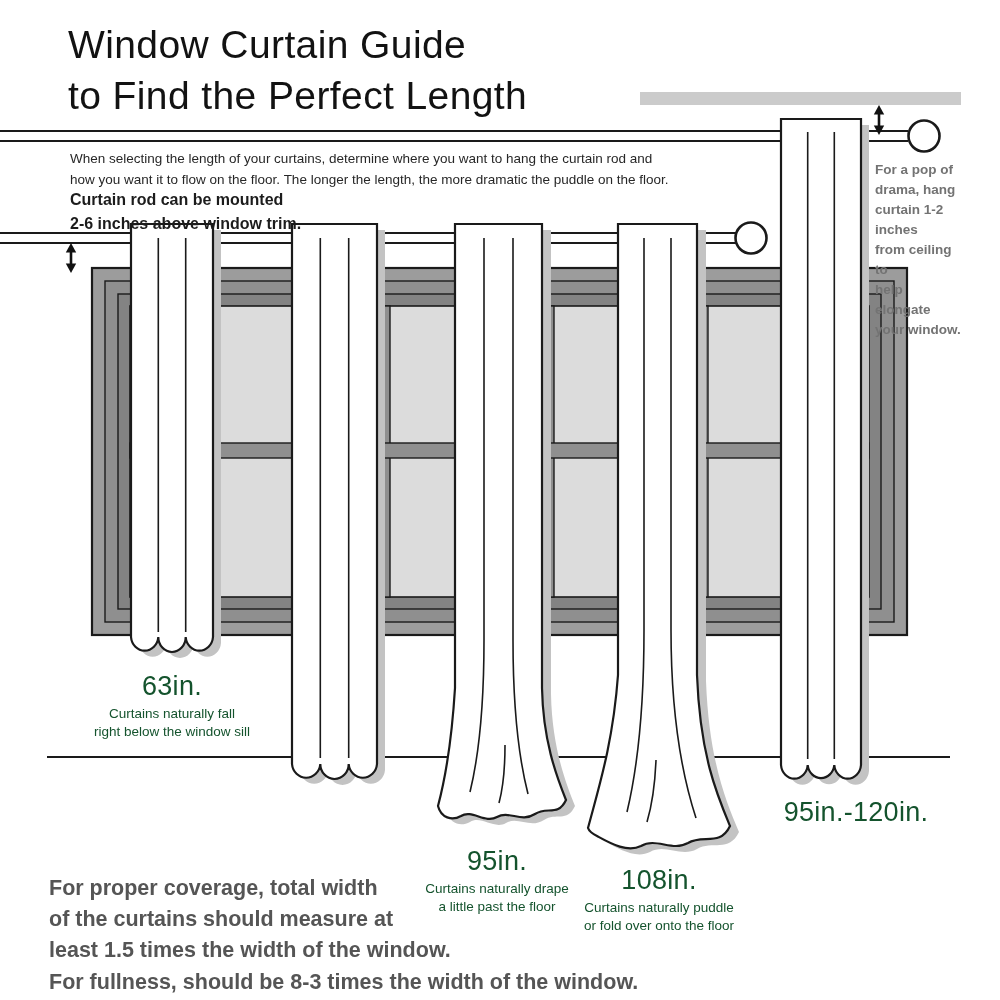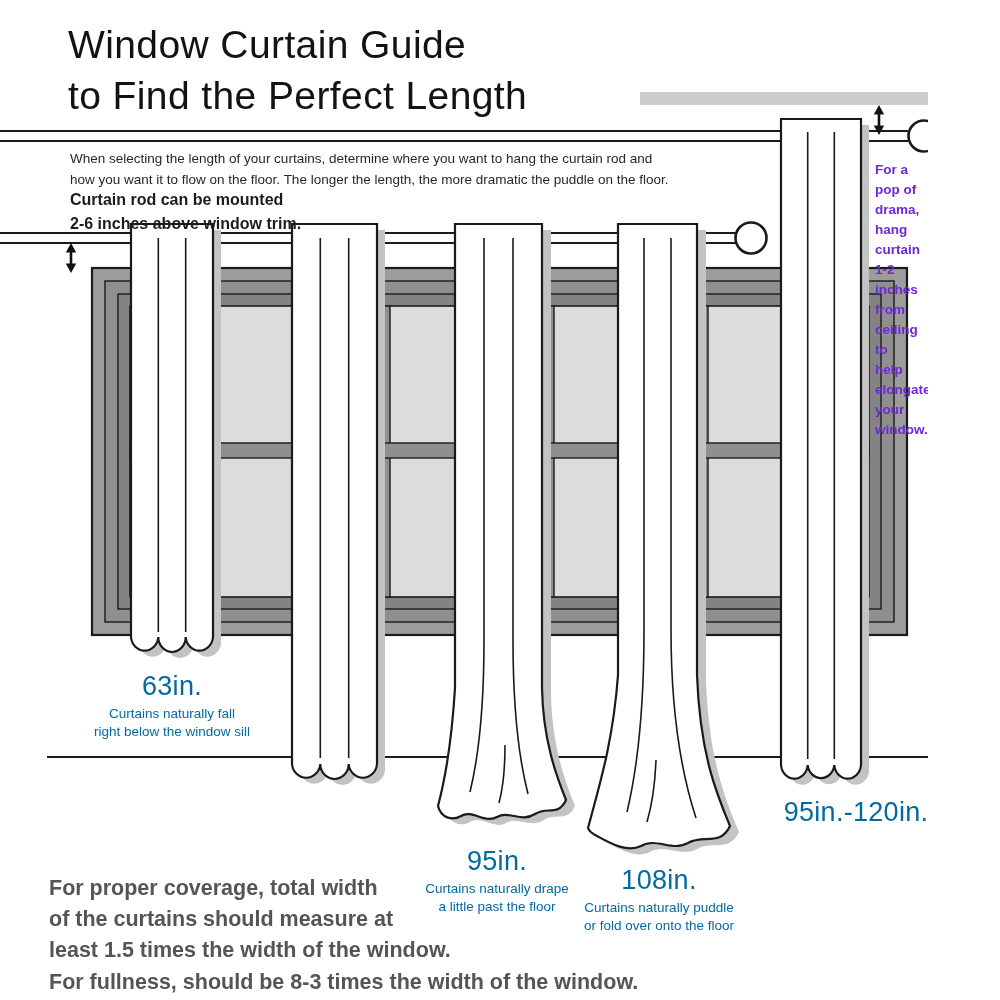--- a/index.html
+++ b/index.html
@@ -1,30 +1,30 @@
 <!DOCTYPE html>
 <html><head>
 <meta charset="utf-8">
 <style>
   html,body{margin:0;padding:0;background:#fff;}
   #canvas{
     position:relative;width:928px;height:1000px;background:#ffffff;
-    font-family:"Liberation Sans","DejaVu Sans",sans-serif;overflow:hidden;
+    font-family:"Liberation Sans","DejaVu Sans",sans-serif;overflow:hidden;padding-left:33px;
   }
   #art{position:absolute;left:0;top:0;width:1000px;height:1000px;}
   .txt{position:absolute;white-space:pre-line;color:#1d1d1d;}
   .title{
     left:68px;top:20px;font-size:39px;line-height:1.30;font-weight:400;
     letter-spacing:.4px;color:#121212;
   }
   .intro{left:70px;top:148px;font-size:13.5px;line-height:1.58;color:#272727;}
   .rodnote{left:70px;top:188px;font-size:16px;line-height:1.5;font-weight:700;color:#1c1c1c;}
-  .dramanote{left:875px;top:160px;font-size:13.5px;line-height:1.48;font-weight:700;color:#6d28d9;}
+  .dramanote{left:875px;top:160px;font-size:13.5px;line-height:1.48;font-weight:700;color:#737373;}
   .coverage{left:49px;top:873px;font-size:21.5px;line-height:1.45;font-weight:700;color:#555555;}
-  .clabel{position:absolute;text-align:center;transform:translateX(-50%);color:#0369a1;}
+  .clabel{position:absolute;text-align:center;transform:translateX(-50%);color:#14532d;}
   .clabel .num{font-size:27px;line-height:1.1;font-weight:400;letter-spacing:.3px;}
   .clabel .desc{font-size:13.5px;line-height:1.36;margin-top:3px;white-space:pre-line;}
   .c63{left:172px;top:672px;}
   .c84{left:335px;top:796px;}
   .c95{left:497px;top:835px;margin-top:12px;}
   .c108{left:659px;top:866px;}
   .c95120{left:856px;top:798px;}
 </style>
 </head>
 <body>

